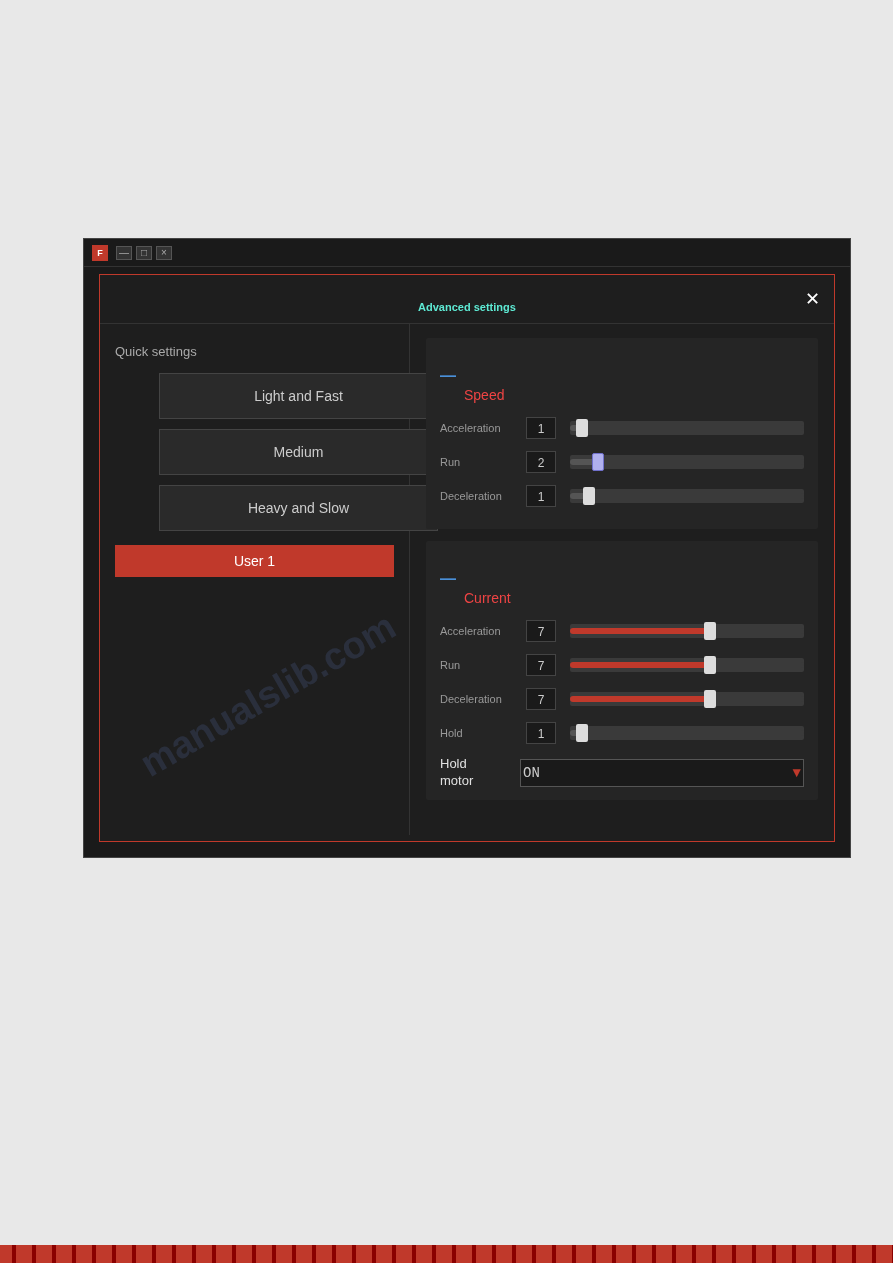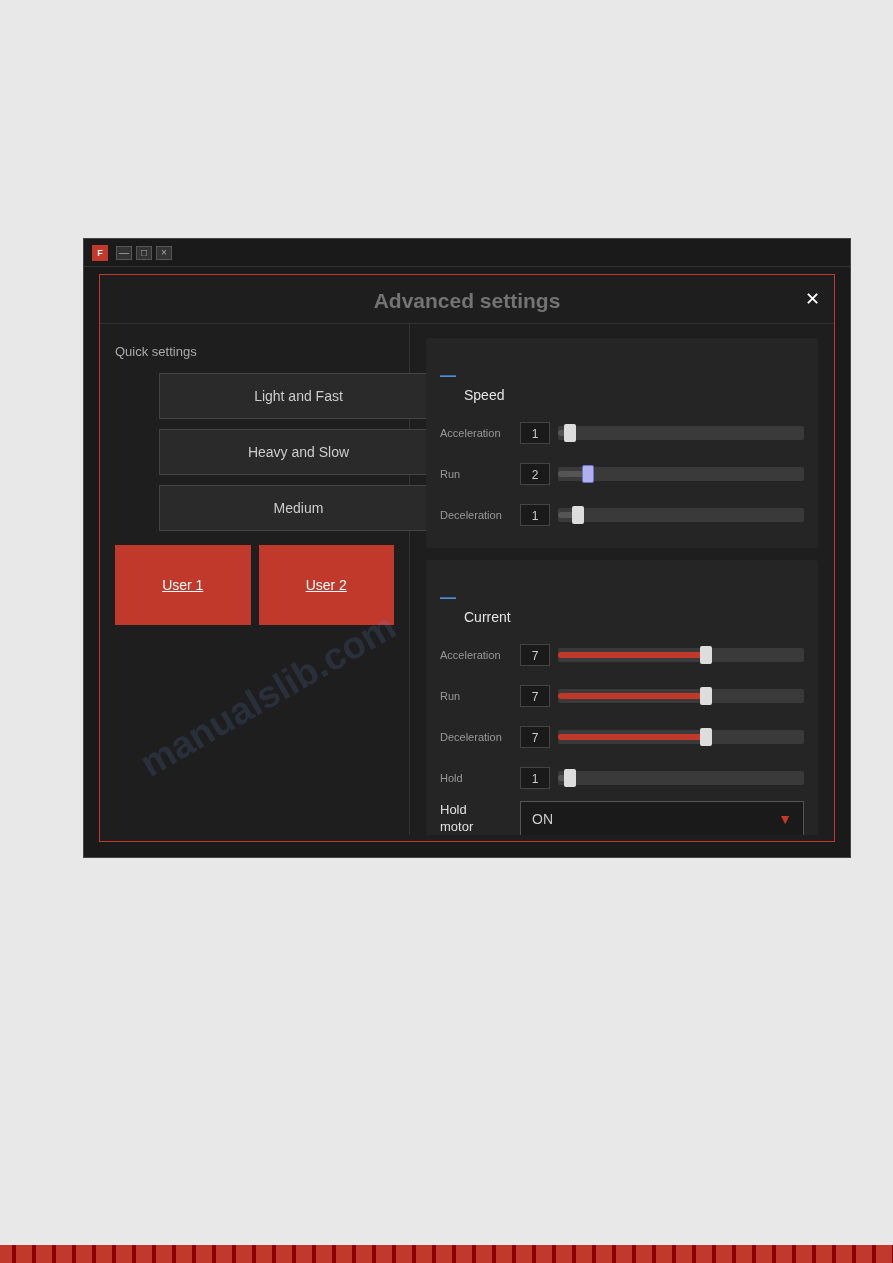--- a/index.html
+++ b/index.html
@@ -109,23 +109,24 @@
     .dialog-header {
       display: flex;
       align-items: center;
       justify-content: center;
       padding: 14px 0 10px 0;
       border-bottom: 1px solid #333;
       position: relative;
     }
 
     .dialog-title {
-      color: #737373;
-      font-size: 21px;
+      color: #5eead4;
+      font-size: 11px;
       font-weight: bold;
+      margin-top: 12px;
     }
 
     .dialog-close {
       position: absolute;
       right: 14px;
       top: 50%;
       transform: translateY(-50%);
       color: #fff;
       font-size: 18px;
       cursor: pointer;
@@ -168,28 +169,27 @@
     }
 
     .user-btns {
       display: flex;
       gap: 8px;
       margin-top: 14px;
     }
 
     .user-btn {
       flex: 1;
-      padding: 32px 8px;
+      padding: 8px 8px;
       background: #c0392b;
       border: none;
       color: #fff;
       font-size: 14px;
       cursor: pointer;
       text-align: center;
-      text-decoration: underline;
     }
 
     
     .right-panel {
       flex: 1;
       padding: 14px 16px;
       overflow-y: auto;
     }
 
     
@@ -207,31 +207,30 @@
       gap: 8px;
     }
 
     .section-dash {
       color: #4a90d9;
       font-size: 16px;
       font-weight: bold;
     }
 
     .section-label {
-      color: #e5e5e5;
+      color: #ef4444;
       font-size: 14px;
       margin-top: 39px;
     }
 
     .param-row {
       display: flex;
       align-items: center;
       margin-bottom: 12px;
-      gap: 8px;
-      margin-top: 19px;
+      gap: 14px;
     }
 
     .param-label {
       color: #999;
       font-size: 11px;
       width: 72px;
       flex-shrink: 0;
     }
 
     .param-value {
@@ -306,27 +305,28 @@
       width: 80px;
       flex-shrink: 0;
       line-height: 1.3;
     }
 
     .hold-motor-dropdown {
       flex: 1;
       background: #1a1a1a;
       border: 1px solid #555;
       color: #ccc;
-      height: 36px;
+      height: 28px;
       display: flex;
       align-items: center;
       justify-content: space-between;
-      padding: 0 11px;
+      padding: 0 2px;
       cursor: pointer;
       font-size: 14px;
+      font-family: Liberation Mono, monospace;
     }
 
     .dropdown-arrow {
       color: #c0392b;
       font-size: 14px;
     }
 
     
     .watermark {
       position: absolute;
@@ -364,26 +364,25 @@
       <span class="dialog-title">Advanced settings</span>
       <button class="dialog-close">✕</button>
     </div>
 
     <div class="dialog-body">
 
       <div class="left-panel">
         <div class="section-title">Quick settings</div>
 
         <button class="quick-btn">Light and Fast</button>
+        <button class="quick-btn">Medium</button>
         <button class="quick-btn">Heavy and Slow</button>
-        <button class="quick-btn">Medium</button>
 
         <div class="user-btns">
           <button class="user-btn">User 1</button>
-          <button class="user-btn">User 2</button>
         </div>
       </div>
 
       <div class="right-panel">
 
         <div class="settings-section">
           <div class="settings-section-header">
             <span class="section-dash">—</span>
             <span class="section-label">Speed</span>
           </div>

